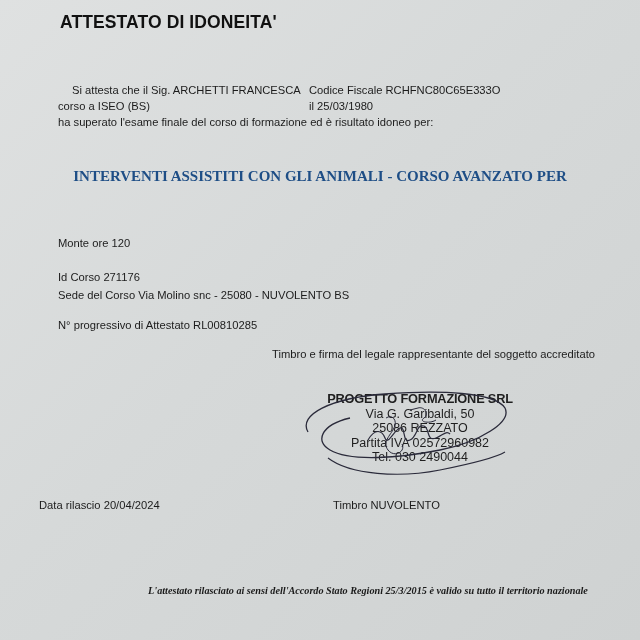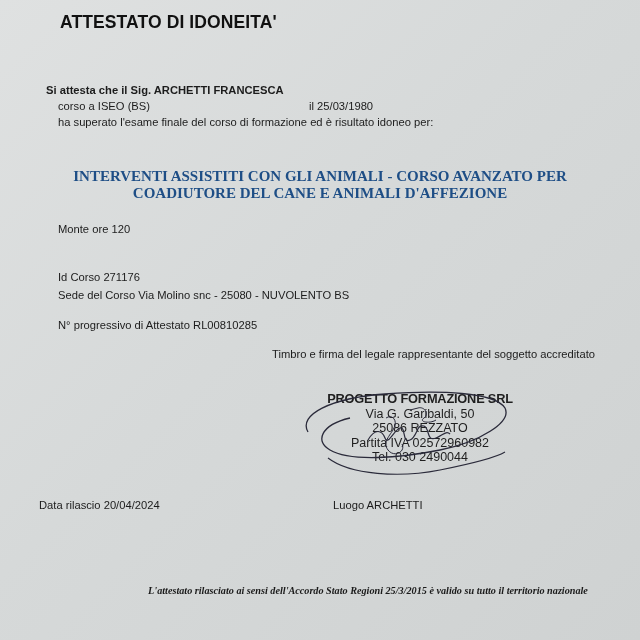--- a/index.html
+++ b/index.html
@@ -72,31 +72,31 @@
       pointer-events: none;
     }
   </style>
 </head>
 <body>
 
 <div class="page">
 
   <div class="abs title">ATTESTATO DI IDONEITA'</div>
 
-  <div class="abs body-text" style="left:46px; top:84px;font-weight:bold;">Si attesta che il Sig. ARCHETTI FRANCESCA</div>
+  <div class="abs body-text" style="left:72px; top:84px;">Si attesta che il Sig. ARCHETTI FRANCESCA</div>
+  <div class="abs body-text" style="left:309px; top:84px;">Codice Fiscale RCHFNC80C65E333O</div>
   <div class="abs body-text" style="left:58px; top:100px;">corso a ISEO (BS)</div>
   <div class="abs body-text" style="left:309px; top:100px;">il 25/03/1980</div>
   <div class="abs body-text" style="left:58px; top:116px;">ha superato l'esame finale del corso di formazione ed è risultato idoneo per:</div>
 
   <div class="abs course-title">
     <div>INTERVENTI ASSISTITI CON GLI ANIMALI - CORSO AVANZATO PER</div>
-    <div>COADIUTORE DEL CANE E ANIMALI D'AFFEZIONE</div>
   </div>
 
-  <div class="abs body-text" style="left:58px; top:223px;text-align:center;">Monte ore 120</div>
+  <div class="abs body-text" style="left:58px; top:237px;text-align:center;">Monte ore 120</div>
   <div class="abs body-text" style="left:58px; top:271px;">Id Corso 271176</div>
   <div class="abs body-text" style="left:58px; top:289px;">Sede del Corso Via Molino snc - 25080 - NUVOLENTO BS</div>
 
   <div class="abs body-text" style="left:58px; top:319px;">N° progressivo di Attestato RL00810285</div>
 
   <div class="abs body-text" style="left:272px; top:348px;">Timbro e firma del legale rappresentante del soggetto accreditato</div>
 
   <div class="abs stamp-text" style="left:300px; width:240px; top:392px;">
     <div class="stamp-company">PROGETTO FORMAZIONE SRL</div>
     <div>Via G. Garibaldi, 50</div>
@@ -107,17 +107,17 @@
 
   <svg class="signature" viewBox="0 0 240 110">
     <path d="M18 52 C 8 35, 40 18, 95 14 C 150 10, 205 12, 215 28 C 222 42, 190 62, 150 70 C 110 78, 60 82, 40 70 C 25 62, 30 45, 60 38" fill="none" stroke="#2a2a3a" stroke-width="1.3"></path>
     <path d="M38 78 C 60 95, 110 98, 150 90 C 180 84, 205 78, 215 72" fill="none" stroke="#2a2a3a" stroke-width="1.1"></path>
     <path d="M78 60 C 85 48, 92 50, 95 58 C 98 66, 104 50, 110 48 C 116 46, 112 64, 120 60 C 128 56, 126 44, 134 46 C 140 48, 136 62, 146 58 C 152 56, 156 50, 160 54" fill="none" stroke="#2a2a3a" stroke-width="1.2"></path>
     <path d="M96 38 C 102 34, 108 40, 104 48 C 100 56, 92 62, 98 70 C 104 78, 116 72, 112 64" fill="none" stroke="#2a2a3a" stroke-width="1"></path>
     <path d="M120 30 L 128 28 C 134 26, 140 34, 134 38 C 128 42, 140 44, 146 40" fill="none" stroke="#2a2a3a" stroke-width="1"></path>
   </svg>
 
   <div class="abs body-text" style="left:39px; top:499px;">Data rilascio 20/04/2024</div>
-  <div class="abs body-text" style="left:333px; top:499px;">Luogo ARCHETTI</div>
+  <div class="abs body-text" style="left:333px; top:499px;">Timbro NUVOLENTO</div>
 
   <div class="abs footer-note">L'attestato rilasciato ai sensi dell'Accordo Stato Regioni 25/3/2015 è valido su tutto il territorio nazionale</div>
 
 </div>
 
 </body></html>

